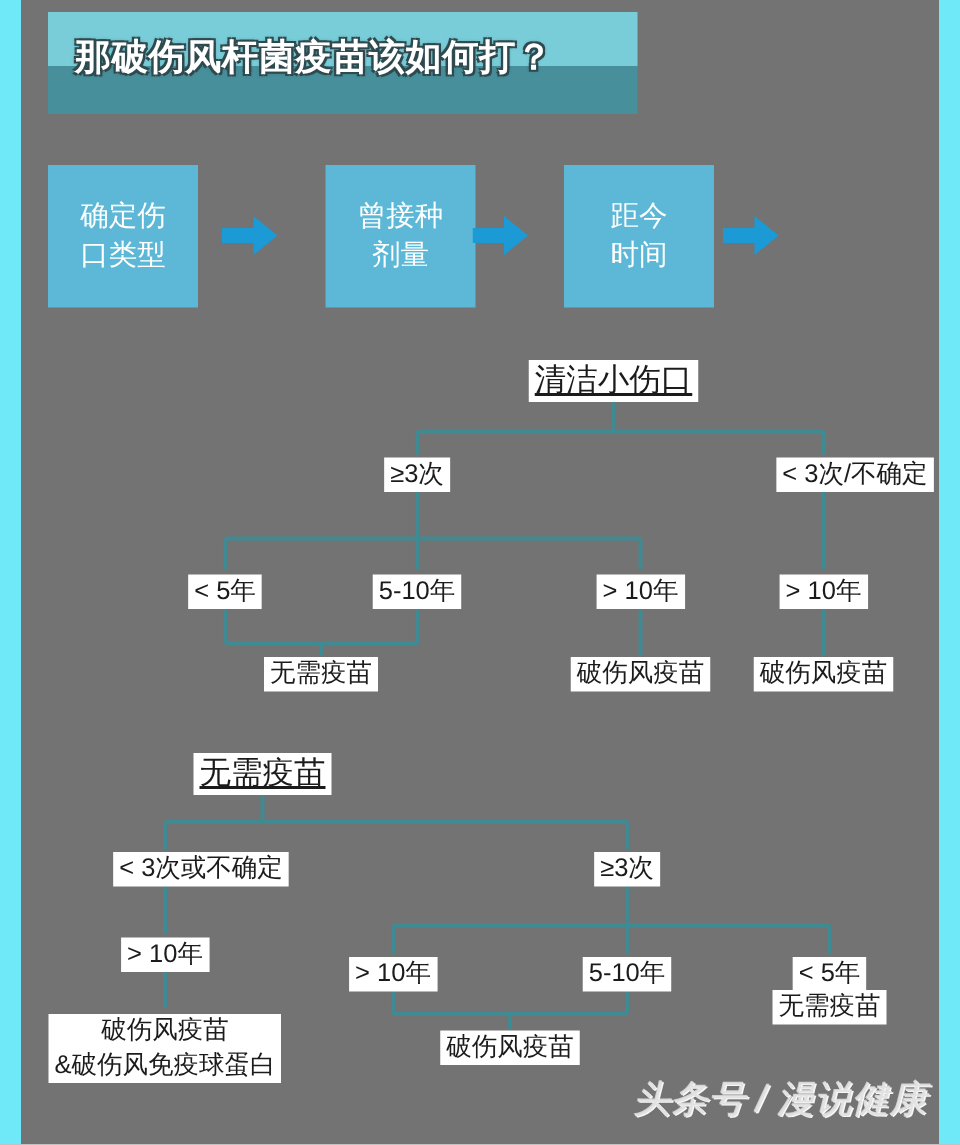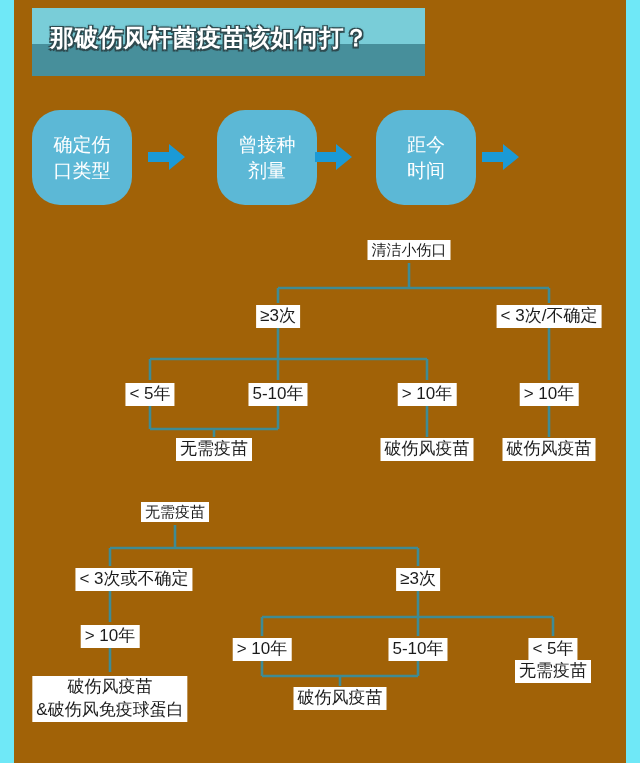--- a/index.html
+++ b/index.html
@@ -4,21 +4,21 @@
 <style>
   html, body {
     margin: 0;
     padding: 0;
     background: #ffffff;
   }
   #page {
     position: relative;
     width: 640px;
     height: 763px;
-    background: #a16207;
+    background: #737373;
     overflow: hidden;
     font-family: "Liberation Sans", "DejaVu Sans", sans-serif;
   }
 
   
   .rail {
     position: absolute;
     top: 0;
     width: 14px;
     height: 763px;
@@ -74,42 +74,41 @@
     background: #5cb8d6;
     color: #ffffff;
     font-size: 19px;
     font-weight: normal;
     line-height: 1.35;
     display: flex;
     align-items: center;
     justify-content: center;
     text-align: center;
     top: 110px;
-    border-radius: 28px;
   }
   .flow-box span { display: block; }
 
   .flow-arrow {
     position: absolute;
     top: 143px;
     width: 38px;
     height: 28px;
   }
 
   
   .node {
     position: absolute;
     font-size: 17px;
     color: #1b1b1b;
     white-space: nowrap;
     background: #ffffff;
     padding: 0 4px;
     line-height: 1.35;
   }
-  .node.root { font-size: 15px; }
+  .node.root { font-size: 21px; text-decoration: underline; }
   .node.center { transform: translateX(-50%); text-align: center; }
 
   
   .wires {
     position: absolute;
     left: 0; top: 0;
     width: 640px;
     height: 763px;
     pointer-events: none;
   }
@@ -223,21 +222,21 @@
       <line x1="553" y1="659" x2="553" y2="676"></line>
 
       <line x1="262" y1="676" x2="418" y2="676"></line>
       <line x1="340" y1="676" x2="340" y2="686"></line>
     </g>
   </svg>
 
   <div class="node root center" style="left:409px; top:240px;">清洁小伤口</div>
 
   <div class="node center" style="left:278px; top:305px;">≥3次</div>
-  <div class="node center" style="left:549px; top:305px;">&lt; 3次/不确定</div>
+  <div class="node center" style="left:570px; top:305px;">&lt; 3次/不确定</div>
 
   <div class="node center" style="left:150px; top:383px;">&lt; 5年</div>
   <div class="node center" style="left:278px; top:383px;">5-10年</div>
   <div class="node center" style="left:427px; top:383px;">&gt; 10年</div>
   <div class="node center" style="left:549px; top:383px;">&gt; 10年</div>
 
   <div class="node center" style="left:214px; top:438px;">无需疫苗</div>
   <div class="node center" style="left:427px; top:438px;">破伤风疫苗</div>
   <div class="node center" style="left:549px; top:438px;">破伤风疫苗</div>
 
@@ -253,14 +252,15 @@
   <div class="node center" style="left:553px; top:638px;">&lt; 5年</div>
 
   <div class="node center" style="left:110px; top:676px;">
     <div>破伤风疫苗</div>
     <div>&amp;破伤风免疫球蛋白</div>
   </div>
 
   <div class="node center" style="left:340px; top:687px;">破伤风疫苗</div>
   <div class="node center" style="left:553px; top:660px;">无需疫苗</div>
 
+  <div class="watermark">头条号 / 漫说健康</div>
 
 </div>
 
 </body></html>

